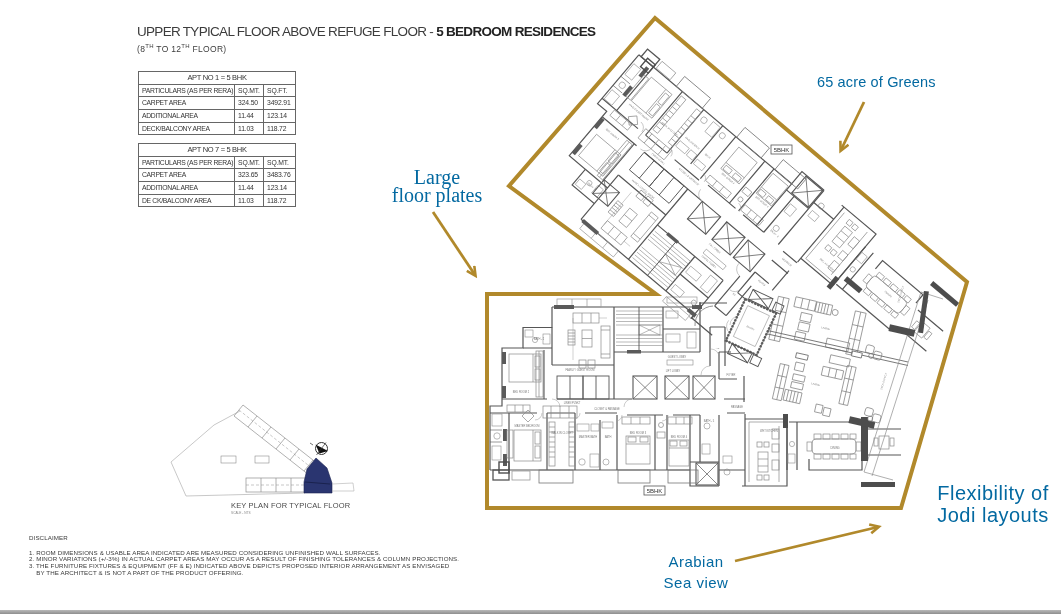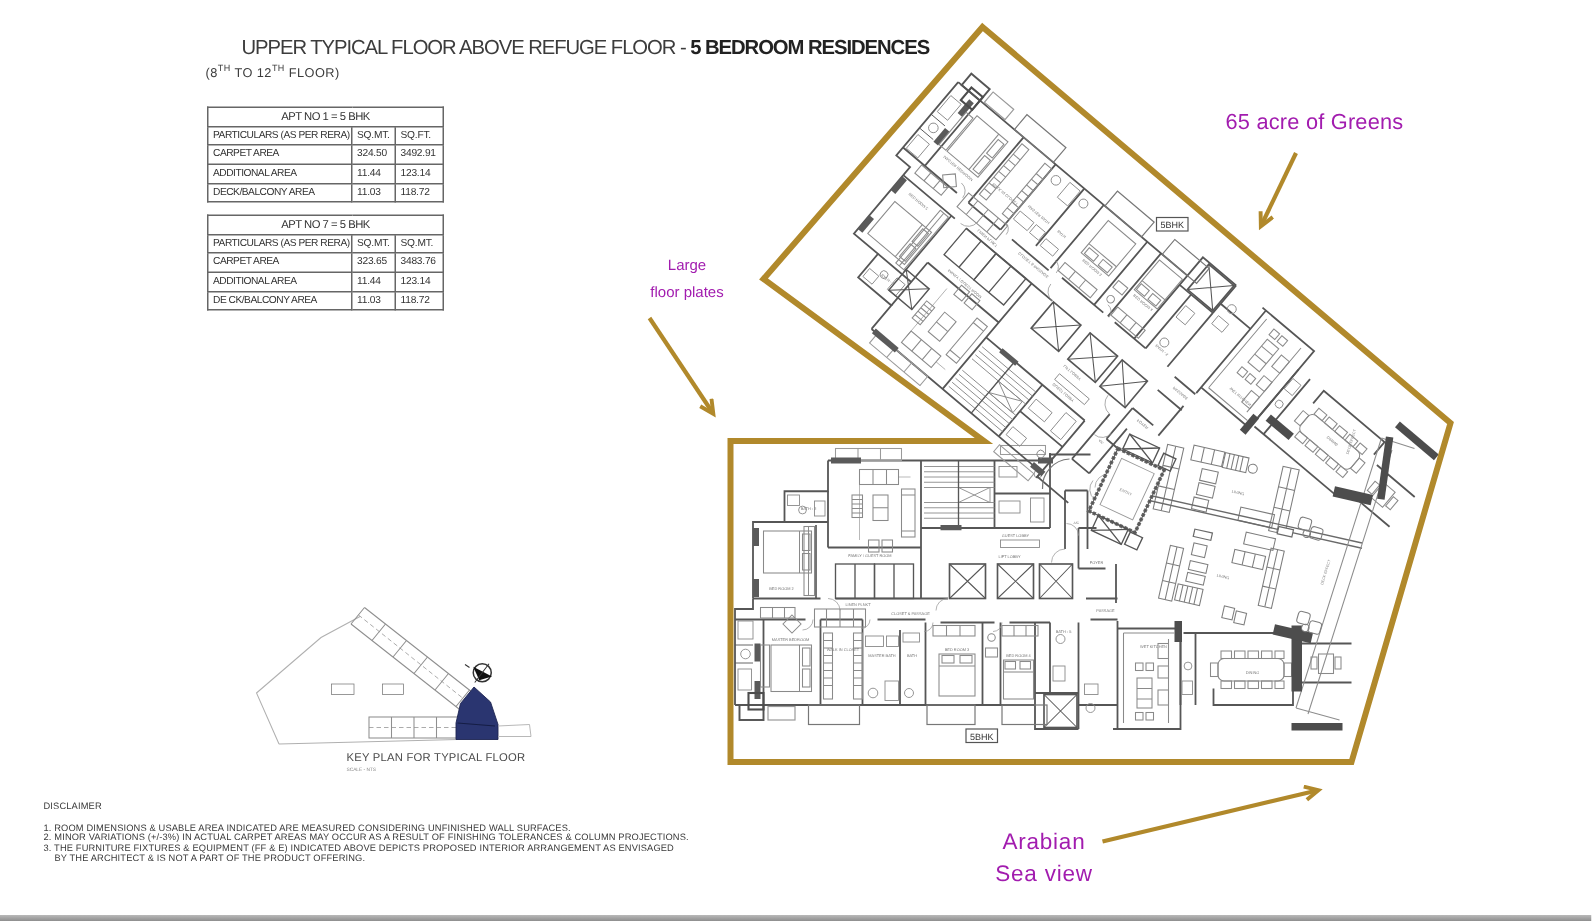--- a/index.html
+++ b/index.html
@@ -1,27 +1,27 @@
 <!DOCTYPE html>
 <html><head>
 <meta charset="utf-8">
 <style>
 html,body{margin:0;padding:0;}
 #page{position:relative;width:1061px;height:614px;background:#fff;overflow:hidden;
  font-family:"Liberation Sans",sans-serif;}
 .abs{position:absolute;}
-#title{left:137px;top:24px;font-size:13.5px;color:#3c3c3c;letter-spacing:-0.7px;white-space:nowrap;margin-left:24px;}
+#title{left:137px;top:24px;font-size:13.5px;color:#3c3c3c;letter-spacing:-0.7px;white-space:nowrap;}
 #title b{color:#222;}
 #sub{left:137px;top:43px;font-size:8.5px;color:#3c3c3c;letter-spacing:.3px;}
 #sub sup{font-size:6px;}
 table.t{border-collapse:collapse;font-size:6.8px;color:#333;table-layout:fixed;width:157px;letter-spacing:-0.15px;}
 table.t td{border:1px solid #666;padding:0 0 0 3px;height:11.7px;line-height:8px;white-space:nowrap;overflow:hidden;}
 table.t td:first-child{letter-spacing:-0.32px;}
 table.t td.h{text-align:center;padding:0;font-size:7.5px;}
-.gt{color:#a21caf;text-align:center;line-height:1.25;}
+.gt{color:#0369a1;text-align:center;line-height:1.25;}
 #dis{left:29px;top:534px;font-size:6.2px;color:#3a3a3a;letter-spacing:.1px;}
 #dis2{left:29px;top:549.5px;font-size:6.2px;color:#3a3a3a;line-height:6.7px;letter-spacing:.1px;}
 #bbar{left:0;top:610px;width:1061px;height:4px;background:linear-gradient(#b9b9b9,#8e8e8e);}
 </style>
 </head>
 <body>
 <div id="page">
 
 <svg class="abs" style="left:0;top:0" width="1061" height="614" viewBox="0 0 1061 614">
 <defs>
@@ -547,23 +547,24 @@
             <td>DE CK/BALCONY AREA</td>
             <td>11.03</td>
             <td>118.72</td>
           </tr>
 </tbody>
       </table>
 </div>
 
 <div class="abs gt" style="left:817px;top:73px;font-size:14.5px;letter-spacing:.15px;white-space:nowrap;">65 acre of Greens</div>
 
-<div class="abs gt" style="left:408px;top:169px;width:100px;font-size:10px;line-height:17.5px;">Large<br>floor plates</div>
-
-
+<div class="abs gt" style="left:387px;top:169px;width:100px;font-size:20px;line-height:17.5px;font-family:Liberation Serif, serif;">Large<br>floor plates</div>
+
+
+<div class="abs gt" style="left:933px;top:482px;width:120px;font-size:20px;line-height:22px;letter-spacing:.5px;">Flexibility of<br>Jodi layouts</div>
 
 <div class="abs gt" style="left:646px;top:552px;width:100px;font-size:15px;line-height:20.5px;letter-spacing:.5px;">Arabian<br>Sea view</div>
 
 <div class="abs" id="dis">DISCLAIMER</div>
 <div class="abs" id="dis2">1. ROOM DIMENSIONS &amp; USABLE AREA INDICATED ARE MEASURED CONSIDERING UNFINISHED WALL SURFACES.<br>
 2. MINOR VARIATIONS (+/-3%) IN ACTUAL CARPET AREAS MAY OCCUR AS A RESULT OF FINISHING TOLERANCES &amp; COLUMN PROJECTIONS.<br>
 3. THE FURNITURE FIXTURES &amp; EQUIPMENT (FF &amp; E) INDICATED ABOVE DEPICTS PROPOSED INTERIOR ARRANGEMENT AS ENVISAGED<br>
 &nbsp;&nbsp;&nbsp;&nbsp;BY THE ARCHITECT &amp; IS NOT A PART OF THE PRODUCT OFFERING.</div>
 
 <div class="abs" id="bbar"></div>

